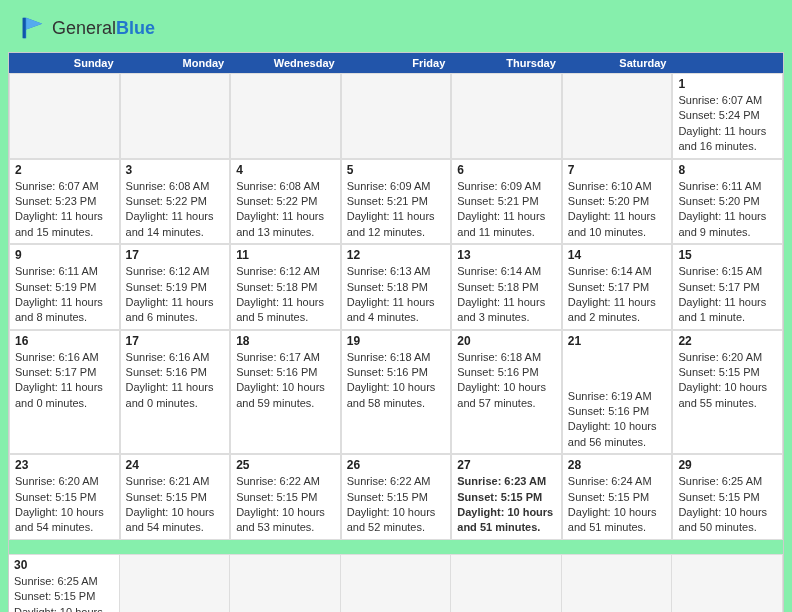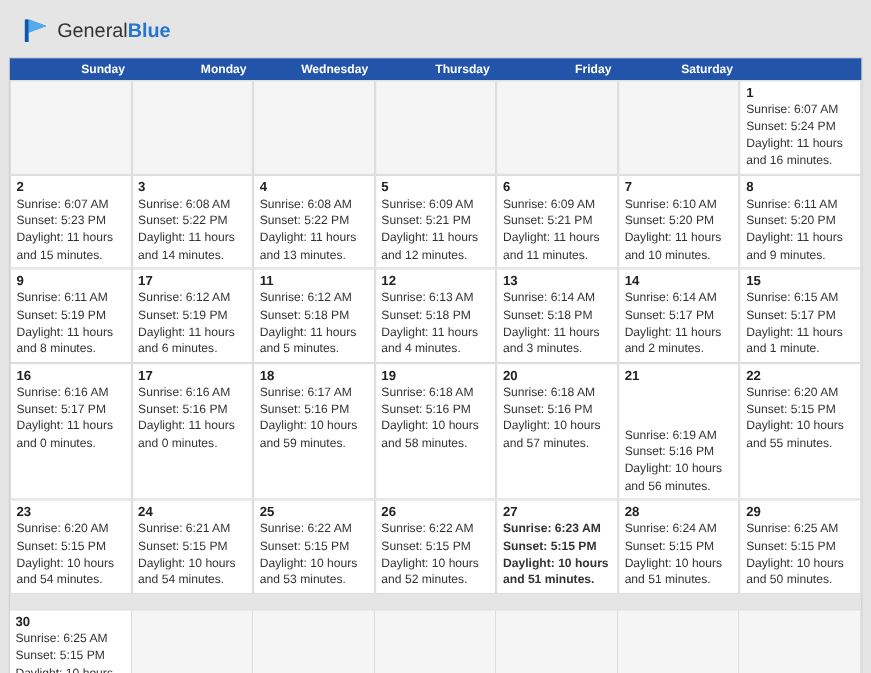--- a/index.html
+++ b/index.html
@@ -6,21 +6,21 @@
     body {
       width: 792px;
       height: 612px;
       font-family: Arial, sans-serif;
       background: #fff;
       overflow: hidden;
     }
     .page {
       width: 792px;
       height: 612px;
-      background: #e5e5e5;
+      background: #86efac;
       position: relative;
     }
     
     .header {
       display: flex;
       justify-content: space-between;
       align-items: flex-start;
       padding: 12px 16px 8px 16px;
     }
     .logo {
@@ -130,22 +130,22 @@
       <div class="location-title"></div>
     </div>
   </div>
 
   <div class="calendar">
 
     <div class="cal-header">
     <div class="cal-header-cell">Sunday</div>
         <div class="cal-header-cell">Monday</div>
         <div class="cal-header-cell">Wednesday</div>
+        <div class="cal-header-cell">Friday</div>
         <div class="cal-header-cell">Thursday</div>
-        <div class="cal-header-cell">Friday</div>
         <div class="cal-header-cell">Saturday</div>
       </div>
 
     <div class="cal-body">
     <div class="cal-cell empty"></div>
         <div class="cal-cell empty"></div>
         <div class="cal-cell empty"></div>
         <div class="cal-cell empty"></div>
         <div class="cal-cell empty"></div>
         <div class="cal-cell empty"></div>

